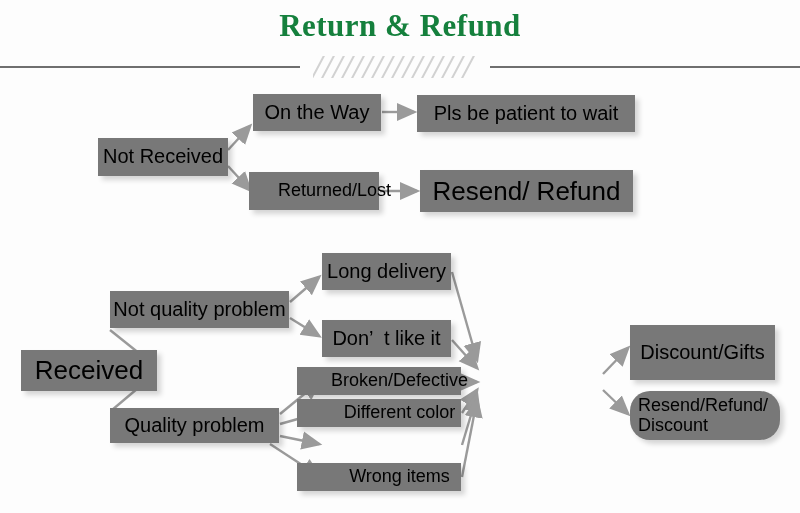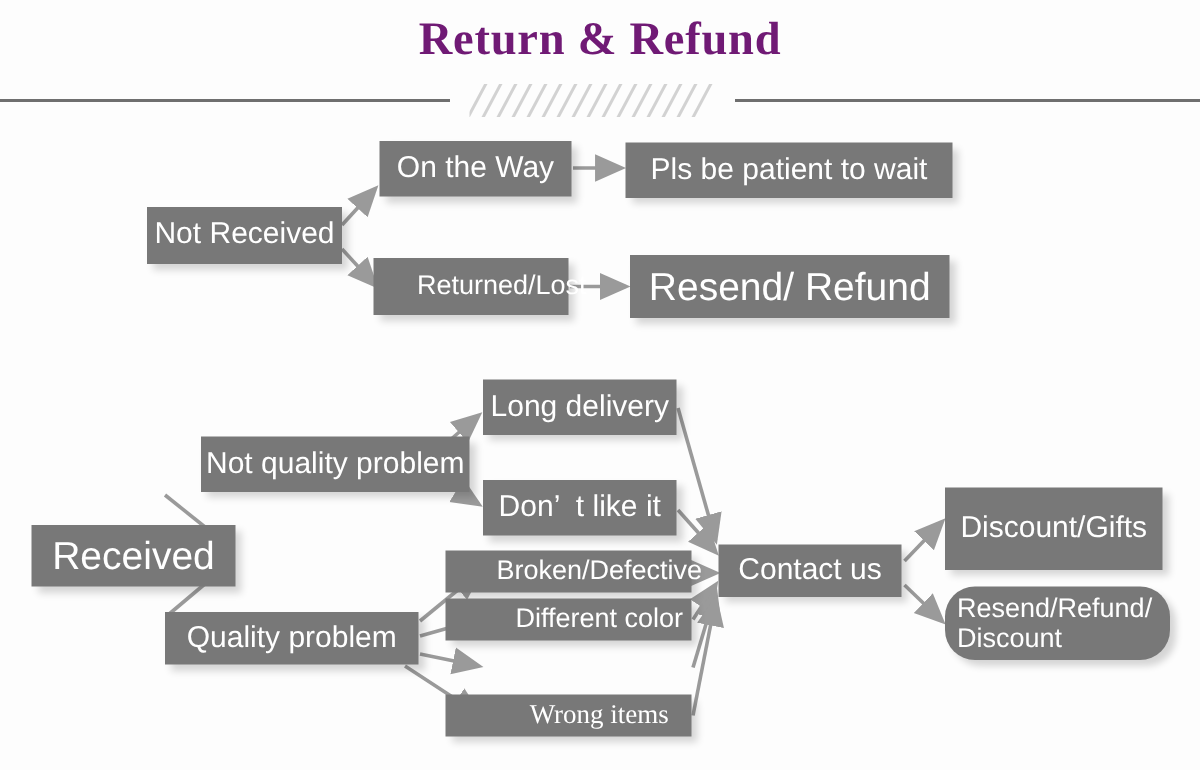--- a/index.html
+++ b/index.html
@@ -24,21 +24,21 @@
   .title {
     position: absolute;
     left: 0;
     top: 8px;
     width: 800px;
     text-align: center;
     font-family: "Liberation Serif", serif;
     font-weight: bold;
     font-size: 31px;
     letter-spacing: 0.5px;
-    color: #701a75;
+    color: #15803d;
     white-space: nowrap;
   }
   .divider {
     position: absolute;
     left: 0;
     top: 56px;
     width: 800px;
     height: 22px;
   }
   .rule {
@@ -63,21 +63,21 @@
     width: 2px;
     height: 26px;
     background: #d2d2d2;
     transform: rotate(28deg);
   }
 
   
   .node {
     position: absolute;
     background: #787878;
-    color: #ffffff;
+    color: #000000;
     box-sizing: border-box;
     display: flex;
     align-items: center;
     justify-content: center;
     padding: 0 7px;
     font-size: 20px;
     line-height: 1.08;
     white-space: pre;
     box-shadow: 4px 4px 5px rgba(0,0,0,0.16);
     z-index: 3;
@@ -173,35 +173,34 @@
   <div class="node" style="left:253px; top:94px;  width:128px; height:37px;">On the Way</div>
 
   <div class="node" style="left:417px; top:95px;  width:218px; height:37px;">Pls be patient to wait</div>
 
   <div class="node sm" style="left:249px; top:172px; width:130px; height:38px;">Returned/Lost</div>
 
   <div class="node lg" style="left:420px; top:170px; width:213px; height:42px;">Resend/ Refund</div>
 
   <div class="node lg" style="left:21px;  top:350px; width:136px; height:41px;">Received</div>
 
-  <div class="node" style="left:110px; top:291px; width:179px; height:37px;margin-left:24px;">Not quality problem</div>
+  <div class="node" style="left:110px; top:291px; width:179px; height:37px;">Not quality problem</div>
 
   <div class="node" style="left:110px; top:408px; width:169px; height:35px;">Quality problem</div>
 
   <div class="node" style="left:322px; top:253px; width:129px; height:37px;">Long delivery</div>
 
   <div class="node" style="left:322px; top:320px; width:129px; height:37px;">Don’  t like it</div>
 
   <div class="node sm" style="left:297px; top:367px; width:164px; height:28px;">Broken/Defective</div>
 
   <div class="node sm" style="left:297px; top:399px; width:164px; height:28px;text-align:right;">Different color</div>
 
 
-  <div class="node sm" style="left:297px; top:463px; width:164px; height:28px;font-family:Liberation Serif, serif;">Wrong items</div>
-
-  <div class="node" style="left:479px; top:363px; width:122px; height:35px;">Contact us</div>
+  <div class="node sm" style="left:297px; top:463px; width:164px; height:28px;">Wrong items</div>
+
 
   <div class="node" style="left:630px; top:325px; width:145px; height:55px;">Discount/Gifts</div>
 
   <div class="node sm left-align" style="left:630px; top:391px; width:150px; height:49px;">Resend/Refund/
 Discount</div>
 
 </div>
 
 </body></html>

